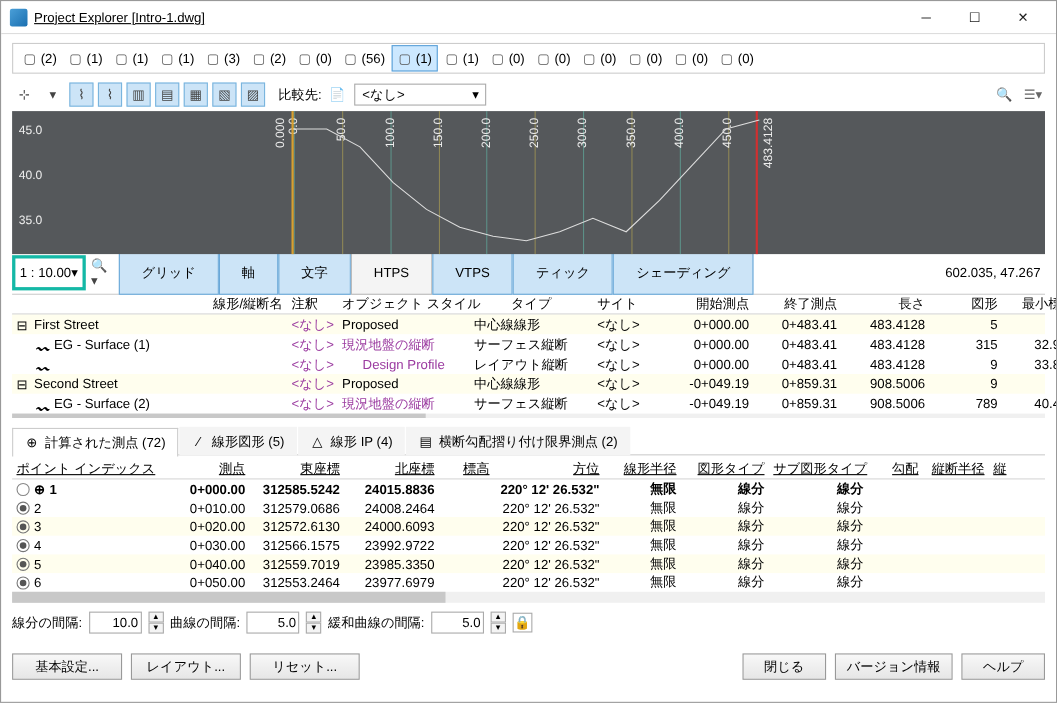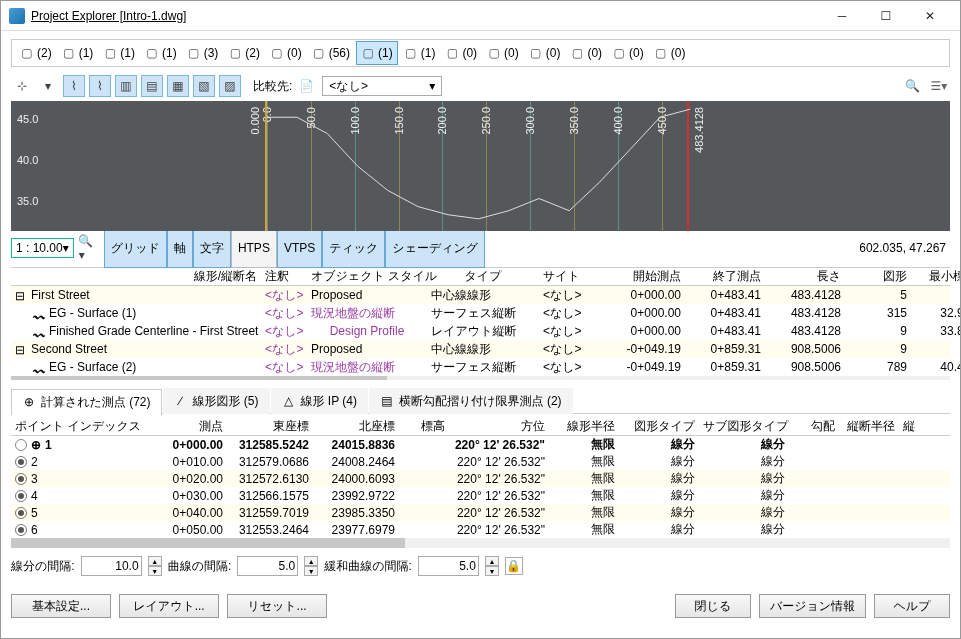--- a/index.html
+++ b/index.html
@@ -22,22 +22,22 @@
 .spacer { flex:1; }
 .right-ico { width: 22px; height: 22px; display:flex; align-items:center; justify-content:center; color:#666; }
 
 .chart { height: 130px; margin: 0 10px; background:#55585b; position:relative; }
 .chart .ylbl { position:absolute; left:6px; color:#eee; font-size:11px; }
 .chart .xlbl { position:absolute; top:6px; color:#eee; font-size:11px; writing-mode: vertical-rl; transform: rotate(180deg); }
 .chart .vline { position:absolute; top:0; bottom:0; width:1px; background: rgba(255,255,255,0.1); }
 .chart .profile { position:absolute; left:0; right:0; top:0; bottom:0; }
 
 .chart-ctrl { height: 26px; margin: 4px 10px 0 10px; display:flex; align-items:center; gap:4px; }
-.scale-combo { border:1px solid #14b8a6; padding:0 4px; height:20px; display:flex; align-items:center; }
-.tog { border:1px solid #bbb; padding:2px 6px; height:40px; display:flex; align-items:center; background:#f4f4f4; }
+.scale-combo { border:3px solid #14b8a6; padding:0 4px; height:32px; display:flex; align-items:center; }
+.tog { border:1px solid #bbb; padding:2px 20px; height:40px; display:flex; align-items:center; background:#f4f4f4; }
 .tog.on { background:#cce4f7; border-color:#6aa8d8; }
 .coord { margin-left:auto; padding-right:4px; }
 
 .divider { height:1px; background:#ccc; margin: 6px 10px 0 10px; }
 
 .upper-grid { margin: 0 10px; height: 112px; display:flex; flex-direction:column; }
 .grid-head, .grid-row { display:grid; grid-template-columns: 250px 46px 120px 112px 66px 80px 80px 80px 66px 70px; align-items:center; height:18px; }
 .grid-head { font-weight:400; height: 22px; border-bottom:1px solid #ccc; }
 .grid-head > div { padding:0 4px; white-space:nowrap; text-align:right; }
 .grid-head > div:first-child { text-align:right; }
@@ -51,30 +51,30 @@
 .gscroll .thumb { background:#c8c8c8; height:100%; }
 
 .tabbar { margin: 8px 10px 0 10px; height: 26px; display:flex; align-items:center; gap:1px; border-bottom:1px solid #ccc; }
 .tab { padding:4px 10px; display:flex; align-items:center; gap:5px; border:1px solid transparent; border-bottom:none; background:#f4f4f4; }
 .tab.active { background:#fff; border-color:#ccc; position:relative; top:1px; }
 .tab-ico { width:14px; height:14px; display:flex; align-items:center; justify-content:center; }
 
 .lower-grid { margin: 4px 10px 0 10px; height: 130px; display:flex; flex-direction:column; }
 .lg-head, .lg-row { display:grid; grid-template-columns: 140px 76px 86px 86px 50px 100px 70px 80px 90px 50px 60px 20px; align-items:center; height:17px; }
 .lg-head { height:22px; border-bottom:1px solid #ccc; }
-.lg-head > div { padding:0 4px; text-align:right; white-space:nowrap; }
+.lg-head > div { padding:0 4px; text-align:right; white-space:nowrap;text-decoration:underline; }
 .lg-head > div:first-child { text-align:left; }
 .lg-row > div { padding:0 4px; text-align:right; white-space:nowrap; }
 .lg-row > div:first-child { text-align:left; display:flex; align-items:center; gap:4px; }
 .lg-row.bold { font-weight:700; background:#fff; }
 .lg-row.alt { background:#fffeee; }
 
 .intervals { margin: 8px 10px 0 10px; display:flex; align-items:center; gap:6px; }
 .int-lbl { }
-.int-input { width:61px; height:20px; border:1px solid #aaa; text-align:right; padding-right:2px; }
+.int-input { width:48px; height:20px; border:1px solid #aaa; text-align:right; padding-right:2px; }
 .spin { width:14px; height:20px; display:flex; flex-direction:column; }
 .spin div { flex:1; border:1px solid #aaa; font-size:7px; display:flex; align-items:center; justify-content:center; background:#f4f4f4; }
 .lock { width:18px; height:18px; border:1px solid #aaa; display:flex; align-items:center; justify-content:center; }
 
 .footer { margin: 18px 10px 0 10px; display:flex; gap:8px; }
 .btn { height:24px; padding:0 10px; min-width:100px; border:1px solid #999; background:linear-gradient(#f8f8f8,#e6e6e6); display:flex; align-items:center; justify-content:center; }
 .btn.sm { min-width:76px; }
 
 .rad { width:12px; height:12px; border:1px solid #888; border-radius:50%; display:inline-block; position:relative; }
 .rad.on::after { content:''; position:absolute; inset:2px; background:#555; border-radius:50%; }
@@ -269,21 +269,20 @@
         <div style="text-align:left">&lt;なし&gt;</div>
         <div>0+000.00</div>
         <div>0+483.41</div>
         <div>483.4128</div>
         <div>315</div>
         <div>32.963</div>
       </div>
       <div class="grid-row child">
         <div style="padding-left:22px">
           <span class="tree-ico">〰</span>
-          <span>Finished Grade Centerline - First Street</span>
         </div>
         <div class="purple" style="text-align:left">&lt;なし&gt;</div>
         <div class="purple" style="text-align:center">Design Profile</div>
         <div style="text-align:left">レイアウト縦断</div>
         <div style="text-align:left">&lt;なし&gt;</div>
         <div>0+000.00</div>
         <div>0+483.41</div>
         <div>483.4128</div>
         <div>9</div>
         <div>33.843</div>

